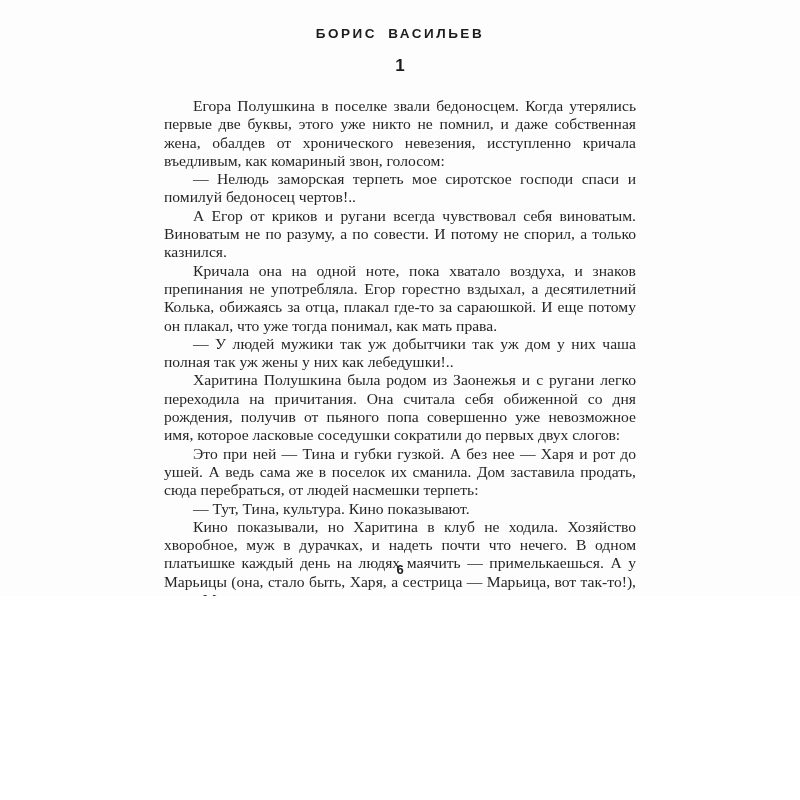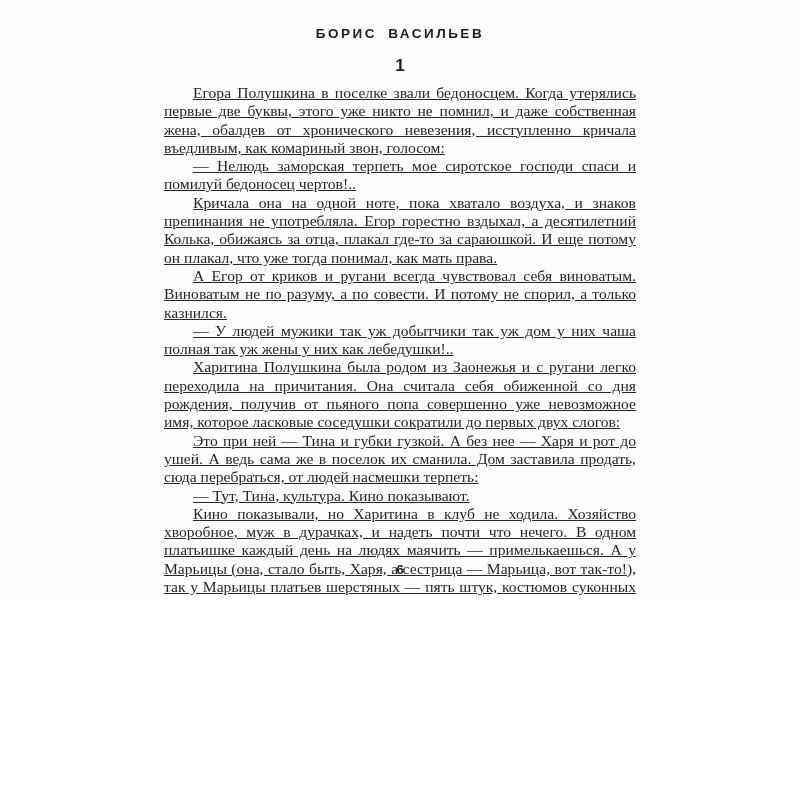--- a/index.html
+++ b/index.html
@@ -29,28 +29,27 @@
   .chapter {
     text-align: center;
     font-family: "Liberation Sans", "DejaVu Sans", sans-serif;
     font-weight: bold;
     font-size: 17px;
     margin-top: 15px;
     color: #1c1c1c;
   }
   .page-body {
     width: 472px;
-    margin: 8px auto 0 auto;
+    margin: 21px auto 0 auto;
     font-family: "Liberation Serif", "DejaVu Serif", serif;
     font-size: 15.6px;
     line-height: 18.3px;
     text-align: justify;
     color: #262626;
     hyphens: auto;
-    text-decoration: underline;
     -webkit-hyphens: auto;
   }
   .page-body p {
     margin: 0;
     text-indent: 29px;
   }
   .page-number {
     position: absolute;
     bottom: 19px;
     left: 0;
@@ -64,22 +63,22 @@
 </style>
 </head>
 <body>
 
 <div class="book-page">
   <div class="author">БОРИС ВАСИЛЬЕВ</div>
   <div class="chapter">1</div>
   <div class="page-body" id="page-body">
       <p>Егора Полушкина в поселке звали бедоносцем. Когда утерялись первые две буквы, этого уже никто не помнил, и даже собственная жена, обалдев от хронического невезения, исступленно кричала въедливым, как комариный звон, голосом:</p>
       <p>— Нелюдь заморская терпеть мое сиротское господи спаси и помилуй бедоносец чертов!..</p>
+      <p>А Егор от криков и ругани всегда чувствовал себя виноватым. Виноватым не по разуму, а по совести. И потому не спорил, а только казнился.</p>
       <p>Кричала она на одной ноте, пока хватало воздуха, и знаков препинания не употребляла. Егор горестно вздыхал, а десятилетний Колька, обижаясь за отца, плакал где-то за сараюшкой. И еще потому он плакал, что уже тогда понимал, как мать права.</p>
-      <p>А Егор от криков и ругани всегда чувствовал себя виноватым. Виноватым не по разуму, а по совести. И потому не спорил, а только казнился.</p>
       <p>— У людей мужики так уж добытчики так уж дом у них чаша полная так уж жены у них как лебедушки!..</p>
       <p>Харитина Полушкина была родом из Заонежья и с ругани легко переходила на причитания. Она считала себя обиженной со дня рождения, получив от пьяного попа совершенно уже невозможное имя, которое ласковые соседушки сократили до первых двух слогов:</p>
       <p>Это при ней — Тина и губки гузкой. А без нее — Харя и рот до ушей. А ведь сама же в поселок их сманила. Дом заставила продать, сюда перебраться, от людей насмешки терпеть:</p>
       <p>— Тут, Тина, культура. Кино показывают.</p>
       <p>Кино показывали, но Харитина в клуб не ходила. Хозяйство хворобное, муж в дурачках, и надеть почти что нечего. В одном платьишке каждый день на людях маячить — примелькаешься. А у Марьицы (она, стало быть, Харя, а сестрица — Марьица, вот так-то!), так у Марьицы платьев шерстяных — пять штук, костюмов суконных — два да костюмов джерсовых — три целых. Есть в чем на культуру поглядеть, есть в чем себя показать, есть что в ларь положить.</p>
     </div>
   <div class="page-number">6</div>
 </div>
 
 </body></html>

